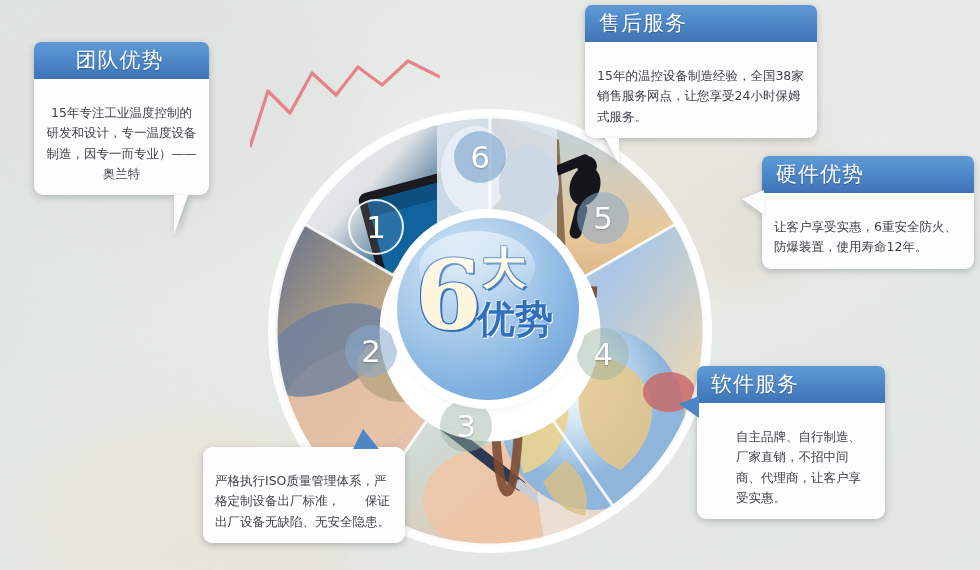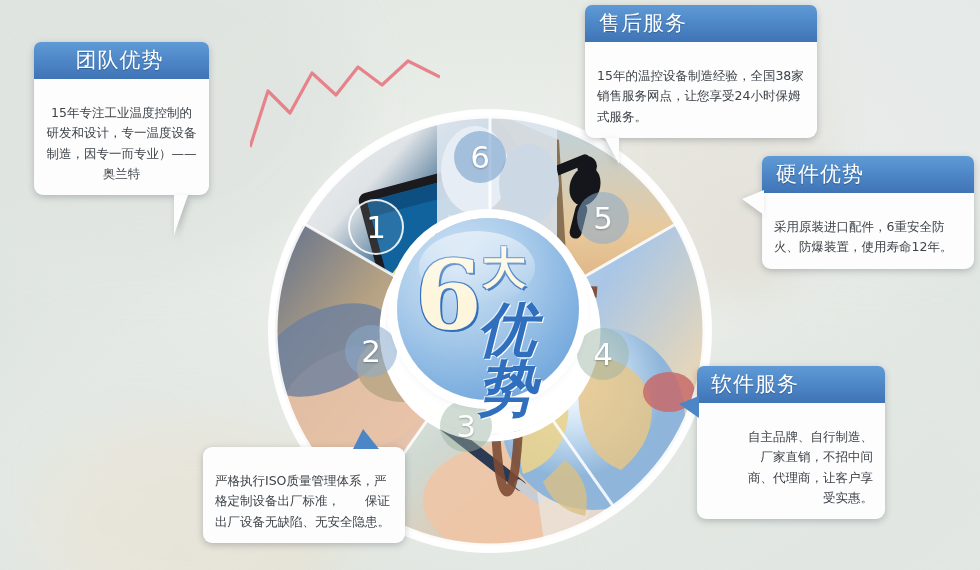--- a/index.html
+++ b/index.html
@@ -54,32 +54,32 @@
     background:
       radial-gradient(circle at 34% 26%, #cfe2f4 0%, #a9cbea 38%, #7fb0e0 70%, #5e96d4 100%);
     box-shadow:0 0 0 9px #ffffff, 0 3px 12px rgba(40,70,110,.35);}
   #center:after{content:"";position:absolute;left:12%;top:7%;width:64%;height:40%;border-radius:50%;
     background:linear-gradient(180deg,rgba(255,255,255,.55),rgba(255,255,255,0));}
   .c-six{position:absolute;left:18px;top:30px;font-size:96px;line-height:1;
      font-family:"DejaVu Serif","Liberation Serif",serif;font-weight:bold;
      color:#fdf6dc;text-shadow:2px 2px 0 #2f6fbe,-1px -1px 0 #2f6fbe,1px -1px 0 #2f6fbe,-1px 1px 0 #2f6fbe;}
   .c-da{position:absolute;left:85px;top:28px;font-size:44px;line-height:1;font-weight:bold;
      color:#fdf6dc;text-shadow:2px 2px 0 #2f6fbe,-1px -1px 0 #2f6fbe,1px -1px 0 #2f6fbe,-1px 1px 0 #2f6fbe;}
-  .c-ys{position:absolute;left:80px;top:82px;font-size:59px;line-height:1;font-weight:bold;
-     font-style:italic;color:#2f6fbe;text-shadow:1px 1px 0 #ffffff,-1px -1px 0 rgba(255,255,255,.6);}
+  .c-ys{position:absolute;left:80px;top:82px;font-size:38px;line-height:1;font-weight:bold;
+     color:#2f6fbe;text-shadow:1px 1px 0 #ffffff,-1px -1px 0 rgba(255,255,255,.6);}
 
   
   .card{position:absolute;background:#fdfdfd;border-radius:9px;
      box-shadow:0 2px 7px rgba(60,70,80,.30);overflow:visible;}
   .card .hd{border-radius:7px 7px 0 0;padding:6px 18px 7px 14px;
      background:linear-gradient(180deg,#5f9ad6 0%,#4d86c6 52%,#3f74b5 100%);
      color:#ffffff;font-size:21px;line-height:1.15;letter-spacing:1px;
      text-shadow:0 1px 1px rgba(20,50,90,.45);}
   .card .bd{padding:24px 12px 11px 12px;color:#3e4349;font-size:12.5px;line-height:1.62;}
-  .card .bd.ctr{text-align:right;margin-left:27px;}
+  .card .bd.ctr{text-align:left;margin-left:27px;}
   
   .tail{position:absolute;width:0;height:0;}
 
   #card-team{left:34px;top:42px;width:175px;text-align:center;}
   #card-team .tail{left:140px;top:100%;border-left:14px solid #fdfdfd;
      border-bottom:40px solid transparent;filter:drop-shadow(2px 3px 3px rgba(60,70,80,.28));}
   #card-after{left:585px;top:5px;width:232px;}
   #card-after .tail{left:20px;top:100%;border-right:14px solid #fdfdfd;
      border-bottom:26px solid transparent;filter:drop-shadow(-2px 3px 3px rgba(60,70,80,.25));}
   #card-hw{left:762px;top:140px;width:212px;margin-top:16px;}
@@ -275,21 +275,21 @@
   </div>
 
   <div class="card" id="card-after">
     <div class="hd">售后服务</div>
     <div class="bd">15年的温控设备制造经验，全国38家销售服务网点，让您享受24小时保姆式服务。</div>
     <span class="tail"></span>
   </div>
 
   <div class="card" id="card-hw">
     <div class="hd">硬件优势</div>
-    <div class="bd">采用原装进口配件，6重安全防火、防爆装置，使用寿命12年。</div>
+    <div class="bd">让客户享受实惠，6重安全防火、防爆装置，使用寿命12年。</div>
     <span class="tail"></span>
   </div>
 
   <div class="card" id="card-sw">
     <div class="hd">软件服务</div>
     <div class="bd ctr">自主品牌、自行制造、厂家直销，不招中间商、代理商，让客户享受实惠。</div>
     <span class="tail"></span>
   </div>
 
 

